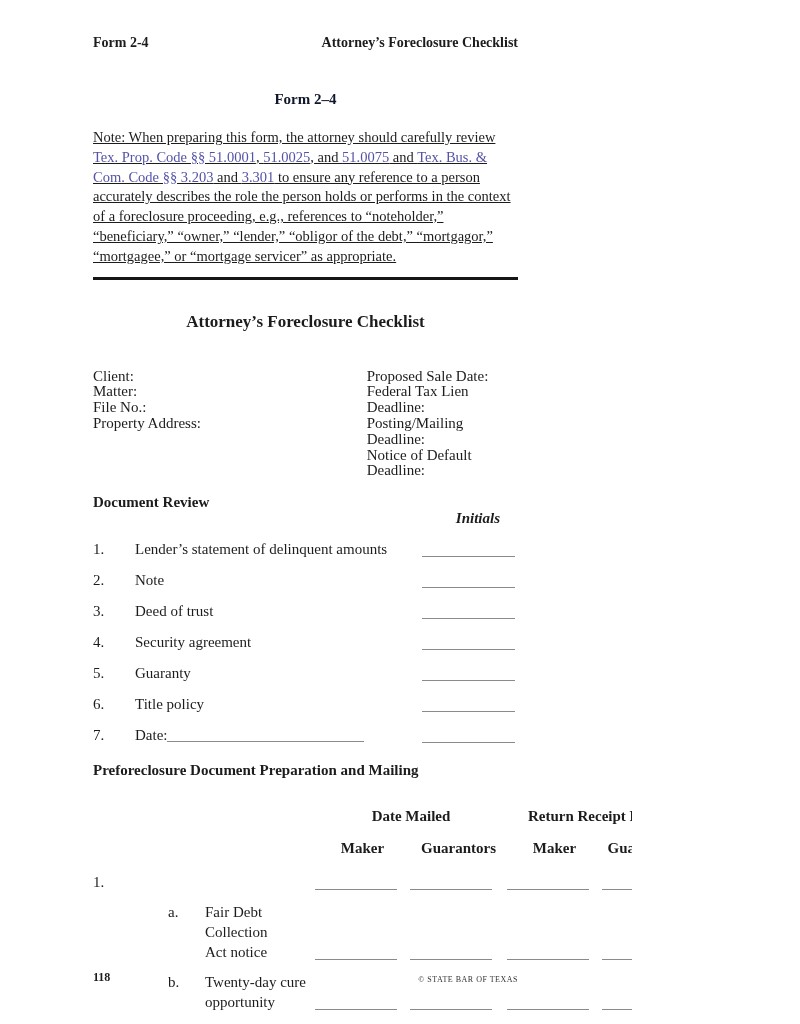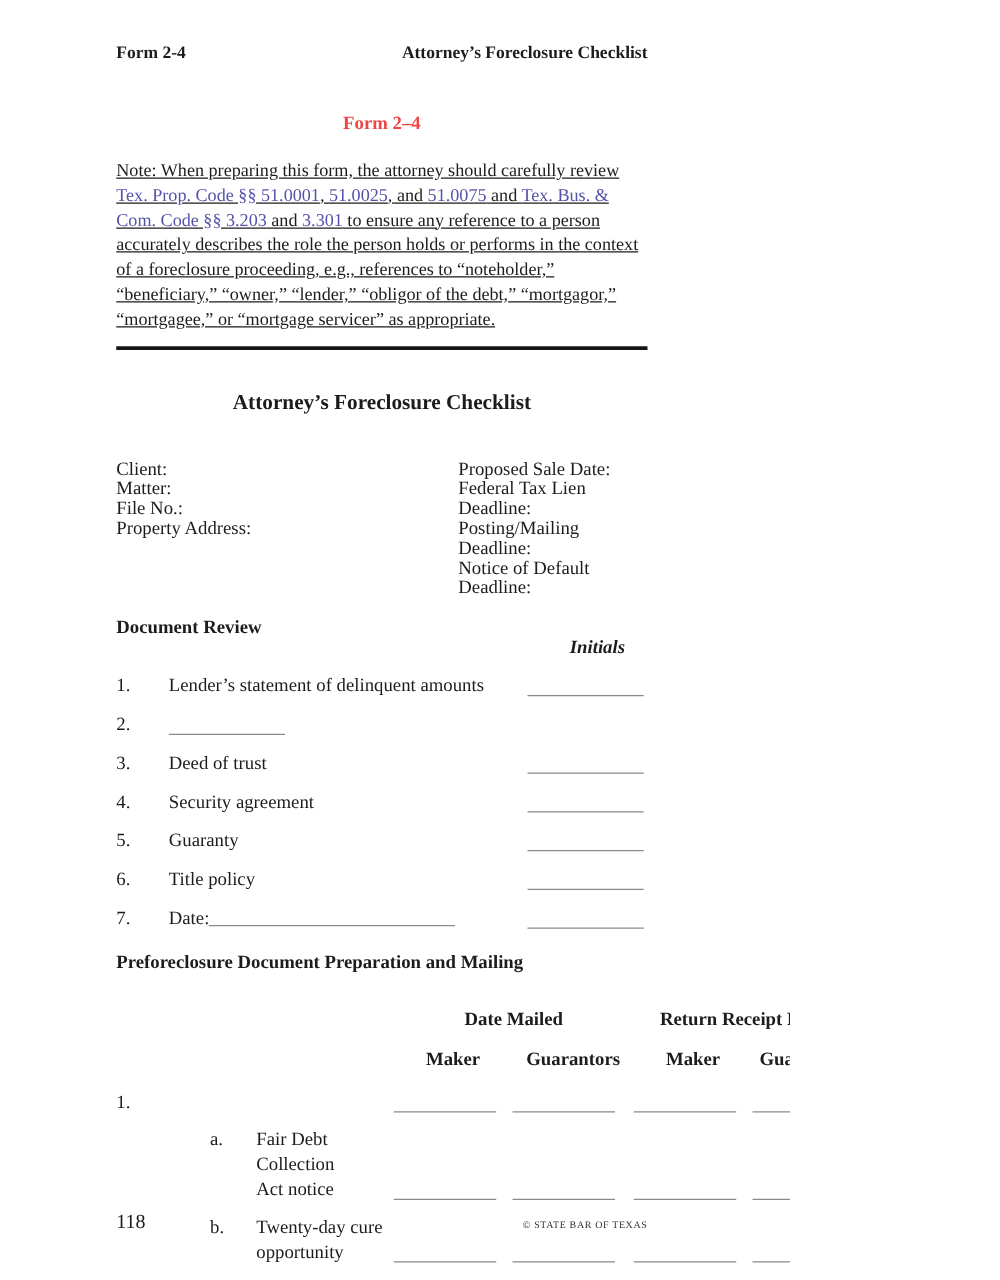--- a/index.html
+++ b/index.html
@@ -2,21 +2,21 @@
 <html><head>
 <meta charset="utf-8">
 <style>
   html,body{margin:0;padding:0;background:#ffffff;}
   .page{
     width:632px;height:1024px;background:#ffffff;position:relative;
     font-family:"Liberation Serif",serif;color:#1c1c1c;
     box-sizing:border-box;padding:35px 114px 0 93px;overflow:hidden;
   }
   .header{display:flex;justify-content:space-between;font-weight:bold;font-size:14px;line-height:15px;}
-  .form-title{margin-top:42px;text-align:center;color:#ef4444;font-weight:bold;font-size:15px;line-height:15px;}
+  .form-title{margin-top:42px;text-align:center;color:#0f172a;font-weight:bold;font-size:15px;line-height:15px;}
   .note{margin:21px 0 0 0;font-size:14.5px;line-height:19.8px;text-align:left;text-decoration:underline;}
   .note .link{color:#5453a8;text-decoration:none;cursor:pointer;}
   .divider{margin-top:10px;border-top:3px solid #161616;height:0;}
   .main-title{margin-top:33px;text-align:center;font-weight:bold;font-size:17px;line-height:17px;}
   .fields{margin-top:39px;display:flex;font-size:15px;line-height:15.8px;}
   .fields .col-left{width:302px;}
   .dr-heading{margin-top:16px;font-weight:bold;font-size:15px;line-height:15px;}
   .initials{margin-top:1px;text-align:right;font-weight:bold;font-size:15px;line-height:15px;padding-right:18px;font-style:italic;}
   .dr-item{display:flex;align-items:flex-end;margin-top:16px;font-size:15px;line-height:15px;}
   .dr-item .num{width:42px;flex:none;}
@@ -34,21 +34,21 @@
   .pf-row{margin-top:16px;font-size:15px;line-height:20px;align-items:end;}
   .pf-row .labelcell{display:flex;}
   .pf-row .num{width:42px;flex:none;}
   .pf-row .rlabel{flex:1;}
   .pf-row.sub{margin-top:10px;}
   .pf-row.sub .labelcell{padding-left:75px;}
   .pf-row.sub .num{width:37px;}
   .pf-row .cell{display:flex;}
   .pf-row .blank{width:82px;margin-bottom:2px;}
   .footer{position:absolute;left:93px;right:114px;bottom:40px;display:flex;justify-content:space-between;align-items:flex-end;}
-  .page-num{font-size:16px;line-height:13px;}
+  .page-num{font-size:12px;line-height:13px;font-weight:bold;}
   .copyright{font-size:8px;letter-spacing:0.5px;color:#333333;line-height:9px;}
 </style>
 </head>
 <body>
 
 <div class="page">
 
   <div class="header">
     <span>Form 2-4</span>
     <span>Attorney’s Foreclosure Checklist</span>
@@ -80,20 +80,21 @@
   <div class="dr-heading">Document Review</div>
   <div class="initials">Initials</div>
 
   <div class="dr-item">
     <span class="num">1.</span>
     <span class="label">Lender’s statement of delinquent amounts</span>
     <span class="blank"></span>
   </div>
   <div class="dr-item">
     <span class="num">2.</span>
+    <span class="label">Note</span>
     <span class="blank"></span>
   </div>
   <div class="dr-item">
     <span class="num">3.</span>
     <span class="label">Deed of trust</span>
     <span class="blank"></span>
   </div>
   <div class="dr-item">
     <span class="num">4.</span>
     <span class="label">Security agreement</span>

